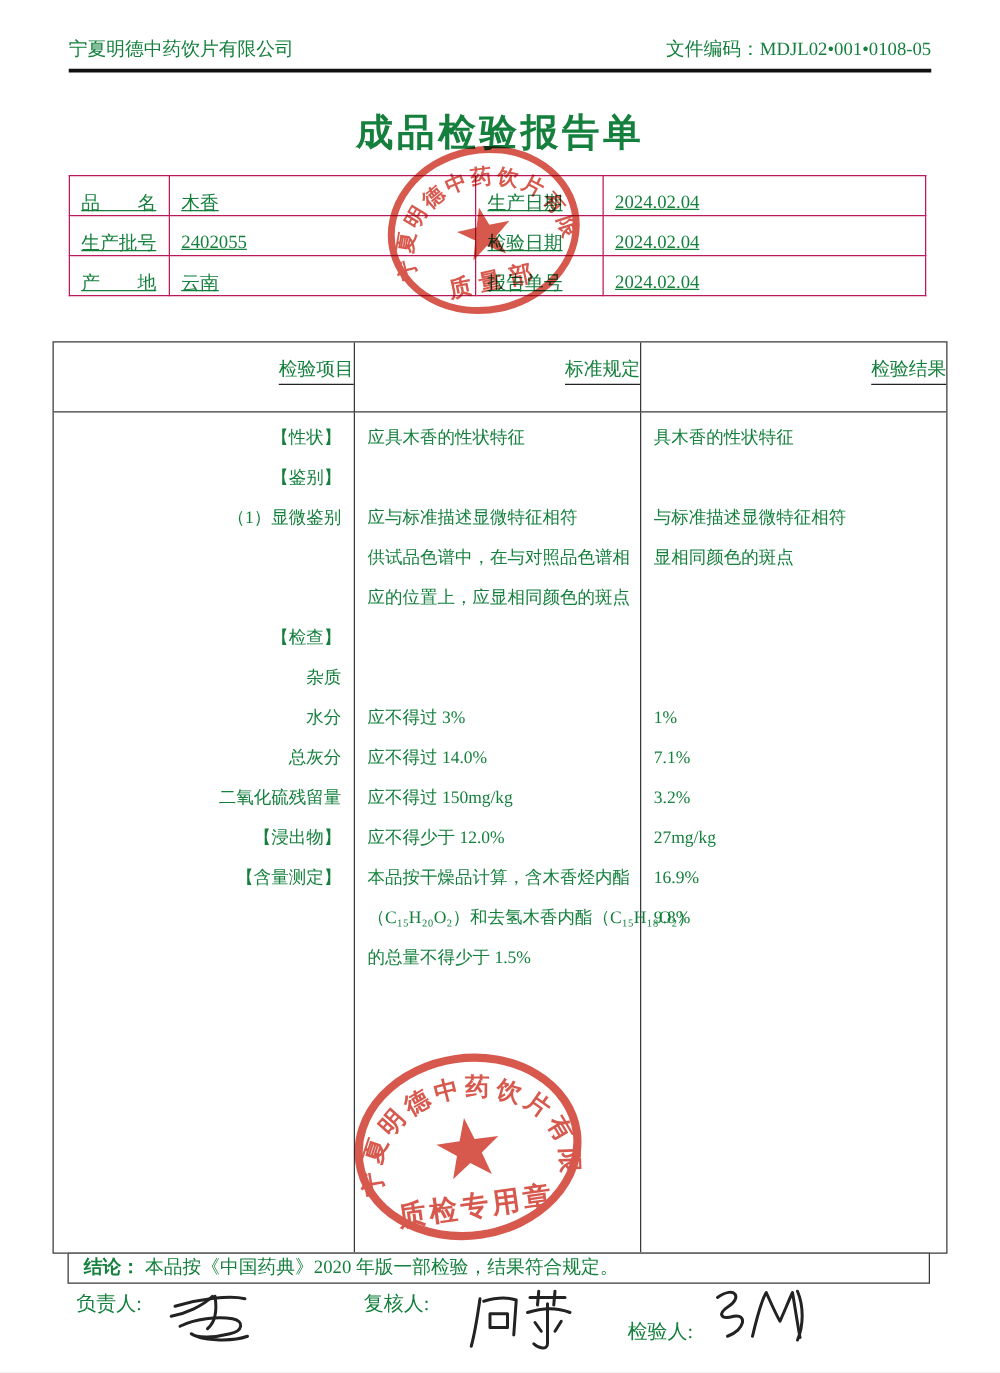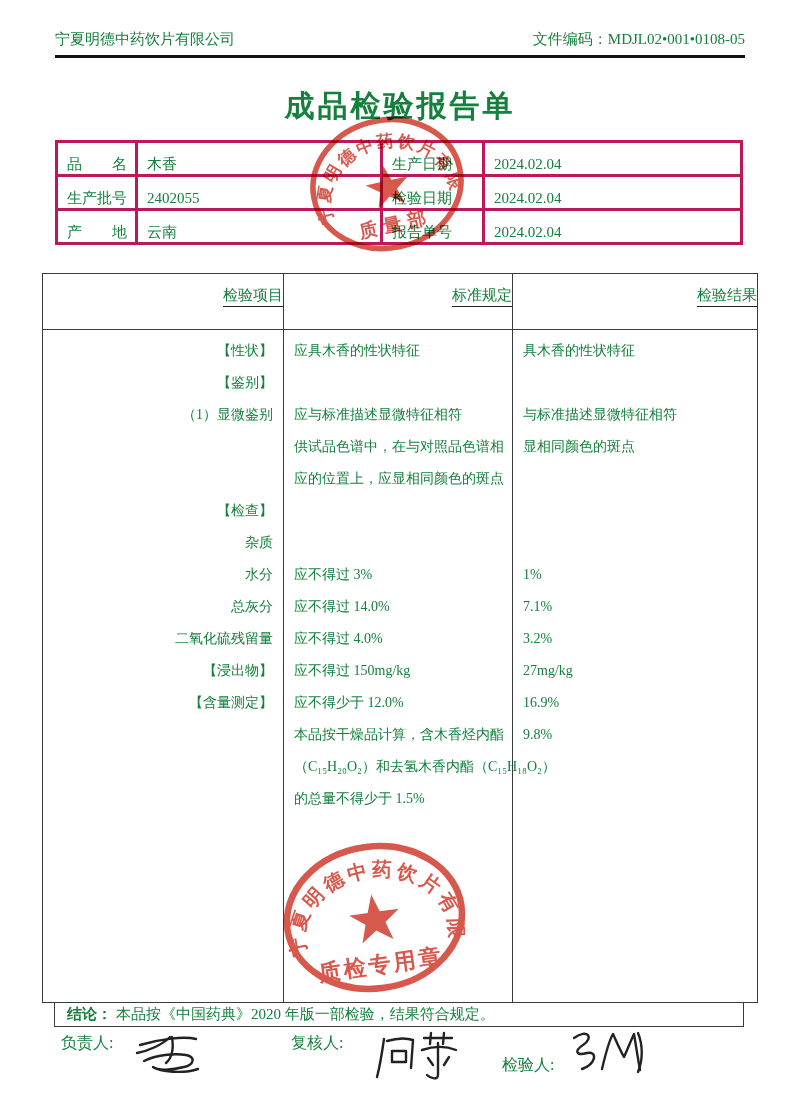--- a/index.html
+++ b/index.html
@@ -19,22 +19,22 @@
   .doc-title {
     position:absolute; top:86px; left:0; width:100%;
     text-align:center; font-size:30px; font-weight:bold; letter-spacing:3px;
   }
   
   .info-table {
     position:absolute; left:55px; top:140px; width:685px;
     border-collapse:collapse; font-size:15px; table-layout:fixed;
   }
   .info-table td {
-    border:3px solid #be185d; height:32px; padding:12px 0 0 9px;
-    white-space:nowrap; overflow:hidden;
+    border:1px solid #be185d; height:32px; padding:12px 0 0 9px;
+    white-space:nowrap; overflow:hidden;text-decoration:underline;
   }
   .info-table col.c1{width:80px;} .info-table col.c2{width:245px;}
   .info-table col.c3{width:102px;} .info-table col.c4{width:258px;}
   
   .main-table {
     position:absolute; left:42px; top:273px; width:716px;
     border:1px solid #3a3a3a; background:transparent;
   }
   .mt-row { display:flex; }
   .mt-cell { box-sizing:border-box; }
@@ -128,21 +128,20 @@
       <div class="mt-cell c2">
         <div class="line">应具木香的性状特征</div>
         <div class="line"></div>
         <div class="line">应与标准描述显微特征相符</div>
         <div class="line">供试品色谱中，在与对照品色谱相</div>
         <div class="line">应的位置上，应显相同颜色的斑点</div>
         <div class="line"></div>
         <div class="line"></div>
         <div class="line">应不得过 3%</div>
         <div class="line">应不得过 14.0%</div>
-        <div class="line">应不得过 4.0%</div>
         <div class="line">应不得过 150mg/kg</div>
         <div class="line">应不得少于 12.0%</div>
         <div class="line">本品按干燥品计算，含木香烃内酯</div>
         <div class="line">（C₁₅H₂₀O₂）和去氢木香内酯（C₁₅H₁₈O₂）</div>
         <div class="line">的总量不得少于 1.5%</div>
       </div>
       <div class="mt-cell c3">
         <div class="line">具木香的性状特征</div>
         <div class="line"></div>
         <div class="line">与标准描述显微特征相符</div>

